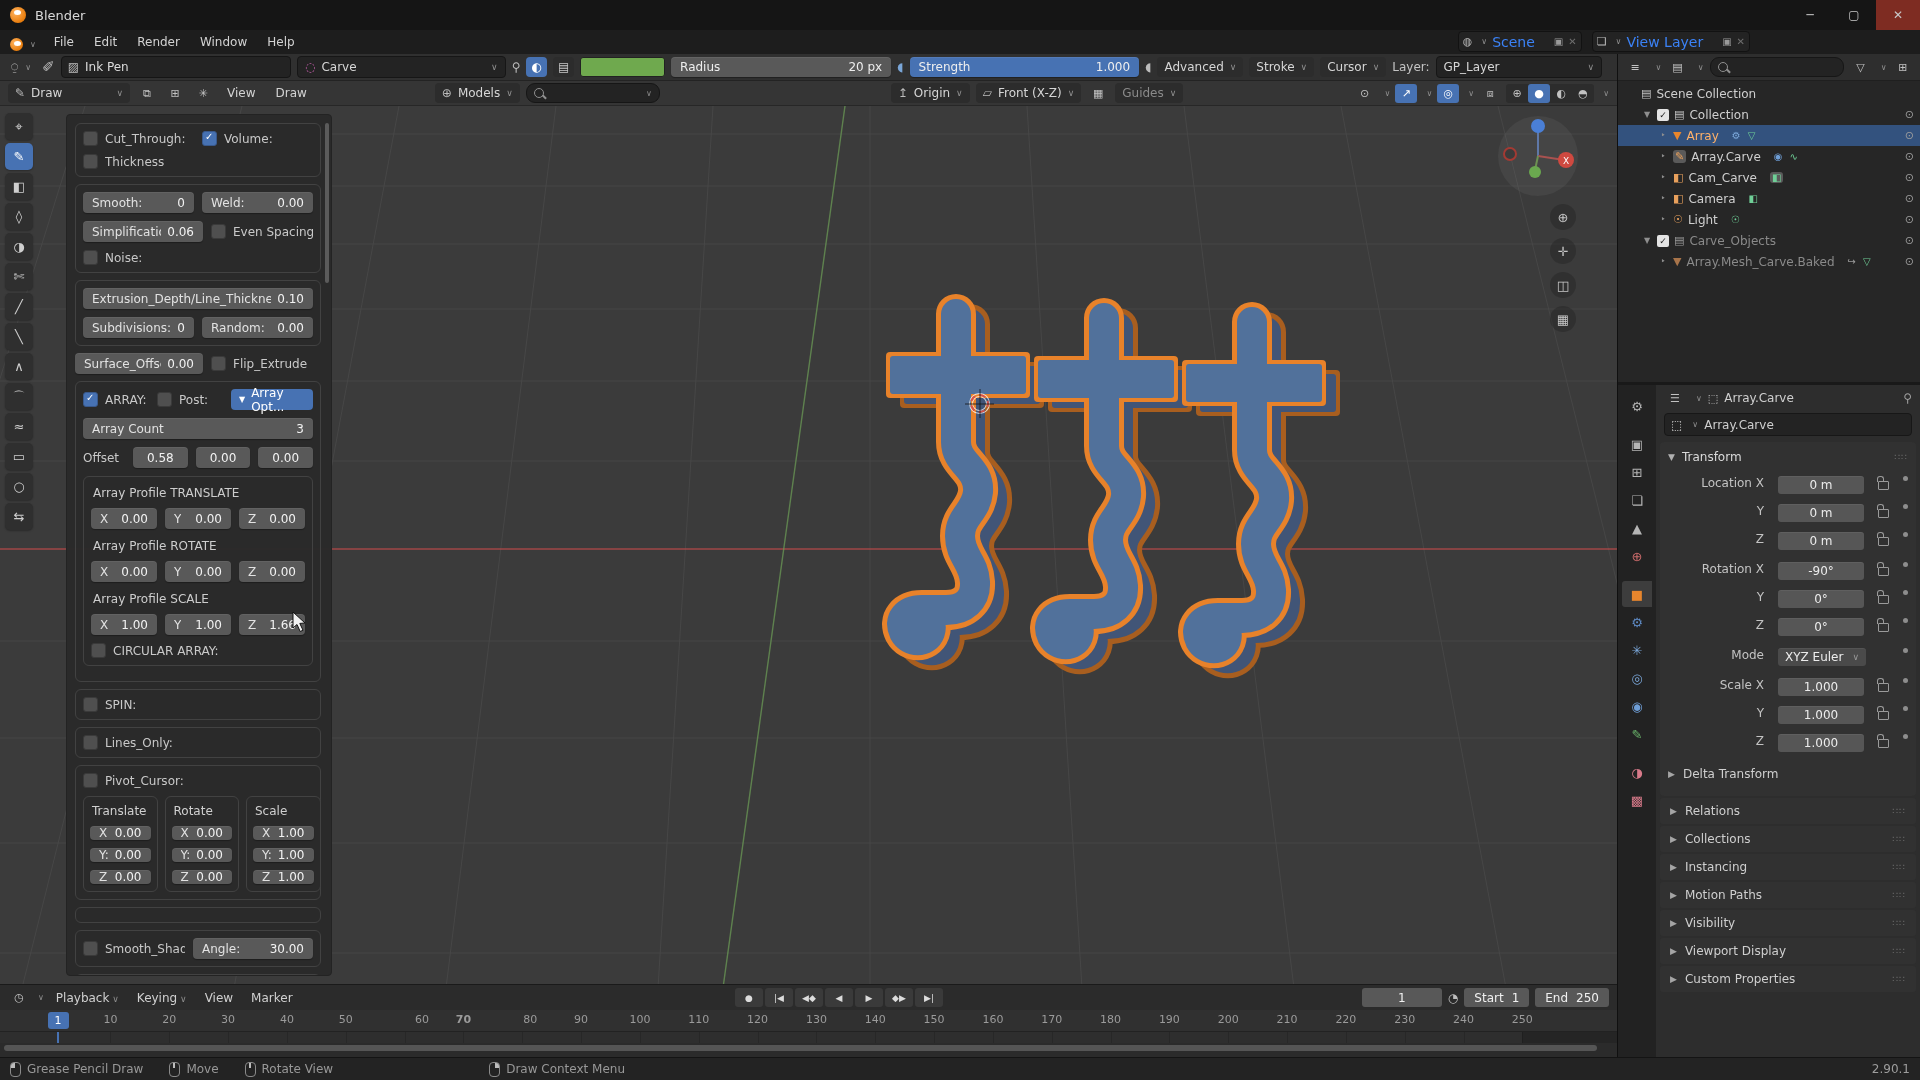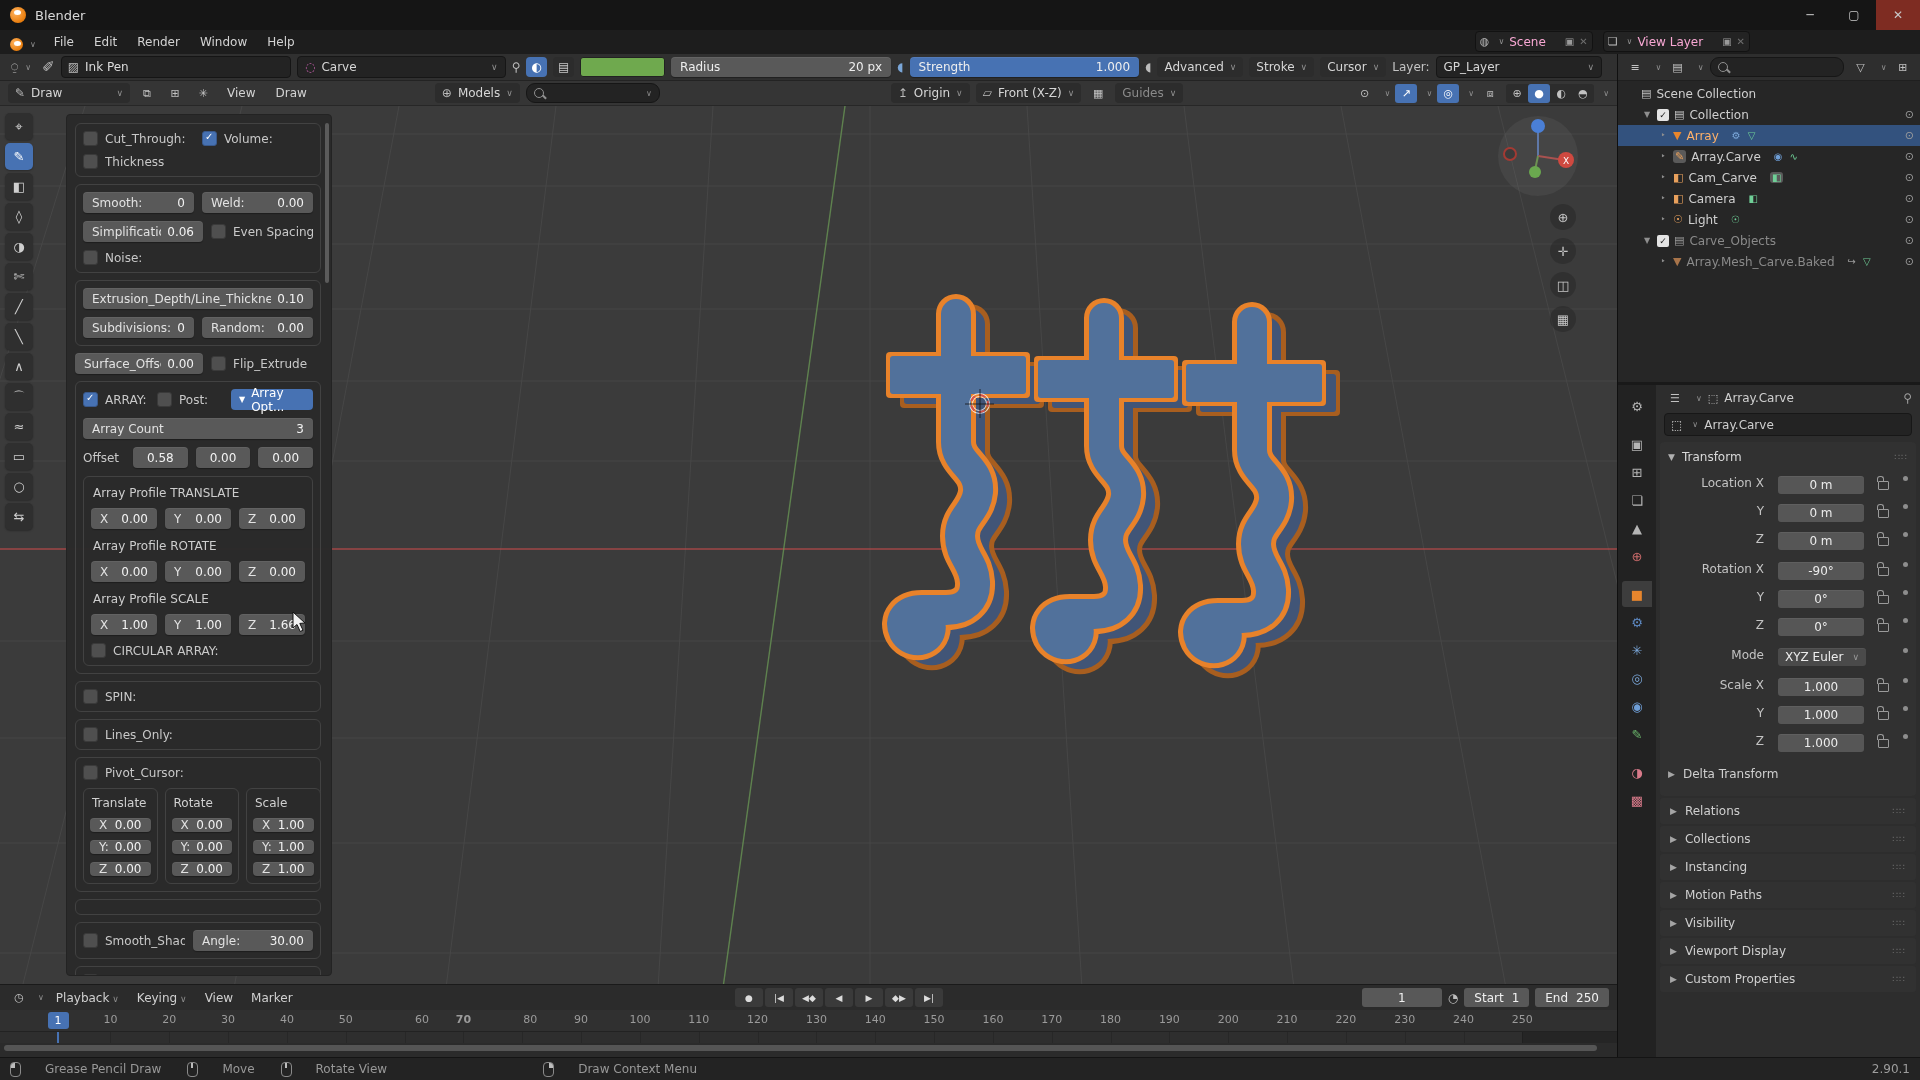--- a/index.html
+++ b/index.html
@@ -22,21 +22,21 @@
   .logobtn .blogo{width:13px;height:13px;margin-right:3px;}
   .caret{color:#8f8f8f;font-size:8px;margin-left:4px;}
   .menu-item{padding:3px 10px 5px;color:#d3d3d3;font-size:12px;}
   .tabs{display:flex;align-items:flex-end;margin-left:14px;}
   .tab{padding:4px 14px 5px;background:#262626;color:#9d9d9d;border-radius:6px 6px 0 0;margin-right:2px;font-size:12px;}
   .tab.active{background:#3f3f3f;color:#ededed;}
   .tab.plus{padding:4px 9px 5px;}
   .topwidgets{margin-left:auto;display:flex;align-items:center;margin-right:170px;gap:10px;padding-bottom:2px;}
   .scenewidget{display:flex;align-items:center;background:#232323;border:1px solid #121212;border-radius:4px;height:19px;padding:0 4px;gap:5px;}
   .scenewidget .wicon{color:#bdbdbd;font-size:11px;}
-  .scenewidget .wtext{color:#f9a8d4;font-size:12px;padding-right:14px;text-align:right;}
+  .scenewidget .wtext{color:#3b82f6;font-size:14px;padding-right:14px;text-align:right;}
   .scenewidget .wcopy{color:#9a9a9a;font-size:10px;}
   .scenewidget .wx{color:#6f6f6f;font-size:10px;}
 
   
   .cols{flex:1;display:flex;min-height:0;}
   .leftcol{width:1617px;display:flex;flex-direction:column;border-right:1px solid #101010;}
   .rightcol{width:302px;display:flex;flex-direction:column;background:#262626;}
 
   
   .toolrow{height:26px;background:#303030;border-bottom:1px solid #232323;display:flex;align-items:center;padding:0 6px;gap:6px;flex:0 0 auto;}
@@ -165,21 +165,21 @@
   .tlchannels{flex:1;position:relative;background:#2e2e2e;}
   .tlline{position:absolute;top:0;bottom:0;width:1px;background:#272727;}
   .endshade{position:absolute;top:0;bottom:0;right:0;background:rgba(0,0,0,.18);}
   .playhead{position:absolute;top:0;width:2px;background:#4772b3;}
   .pframe{position:absolute;top:2px;margin-left:-10px;width:21px;height:17px;background:#4772b3;border-radius:3px;color:#fff;text-align:center;line-height:17px;font-size:11px;}
   .tlscroll{height:10px;padding:2px 4px;flex:0 0 auto;background:#2b2b2b;}
   .tlthumb{height:6px;background:#555;border-radius:3px;width:99%;}
 
   
   .statusbar{height:22px;background:#232323;border-top:1px solid #141414;display:flex;align-items:center;padding:0 10px;flex:0 0 auto;color:#989898;}
-  .stitem{display:flex;align-items:center;gap:24px;margin-right:26px;}
+  .stitem{display:flex;align-items:center;gap:6px;margin-right:26px;}
   .mouseicon{width:9px;height:13px;border:1px solid #8a8a8a;border-radius:4px;position:relative;}
   .mouseicon.left::before{content:"";position:absolute;left:0;top:0;width:4px;height:5px;background:#bdbdbd;border-radius:3px 0 0 0;}
   .mouseicon.mid::before{content:"";position:absolute;left:3px;top:0;width:2px;height:5px;background:#bdbdbd;}
   .mouseicon.right::before{content:"";position:absolute;right:0;top:0;width:4px;height:5px;background:#bdbdbd;border-radius:0 3px 0 0;}
   .stversion{margin-left:auto;color:#9d9d9d;}
 </style>
 </head>
 <body>
 
 <div class="app">
@@ -519,21 +519,21 @@
               <span class="fld">
                   <span class="fval" style="margin:0 auto">0.58</span>
                 </span>
               <span class="fld">
                   <span class="fval" style="margin:0 auto">0.00</span>
                 </span>
               <span class="fld">
                   <span class="fval" style="margin:0 auto">0.00</span>
                 </span>
             </div>
-            <div class="gbox" id="profiles" style="margin-bottom:0">
+            <div class="gbox" id="profiles" style="margin-bottom:8px">
                 <div class="seclabel">Array Profile TRANSLATE</div>
                 <div class="xyzrow">
                   <span class="fld">
                     <span class="flbl">X</span>
                     <span class="fval">0.00</span>
                   </span>
                   <span class="fld">
                     <span class="flbl">Y</span>
                     <span class="fval">0.00</span>
                   </span>

